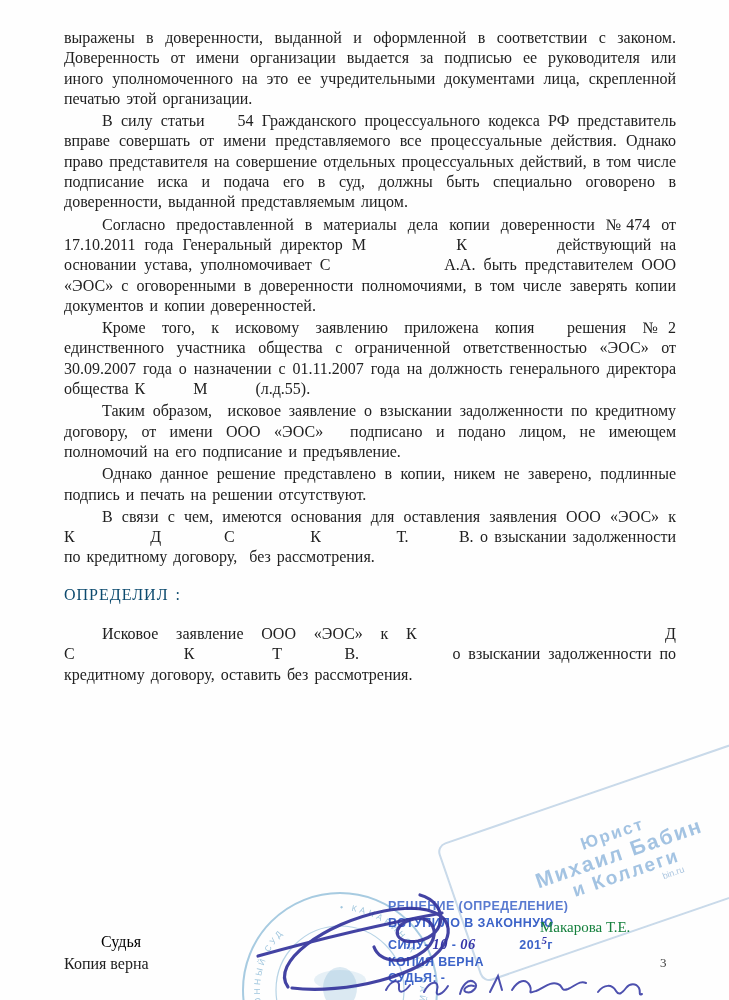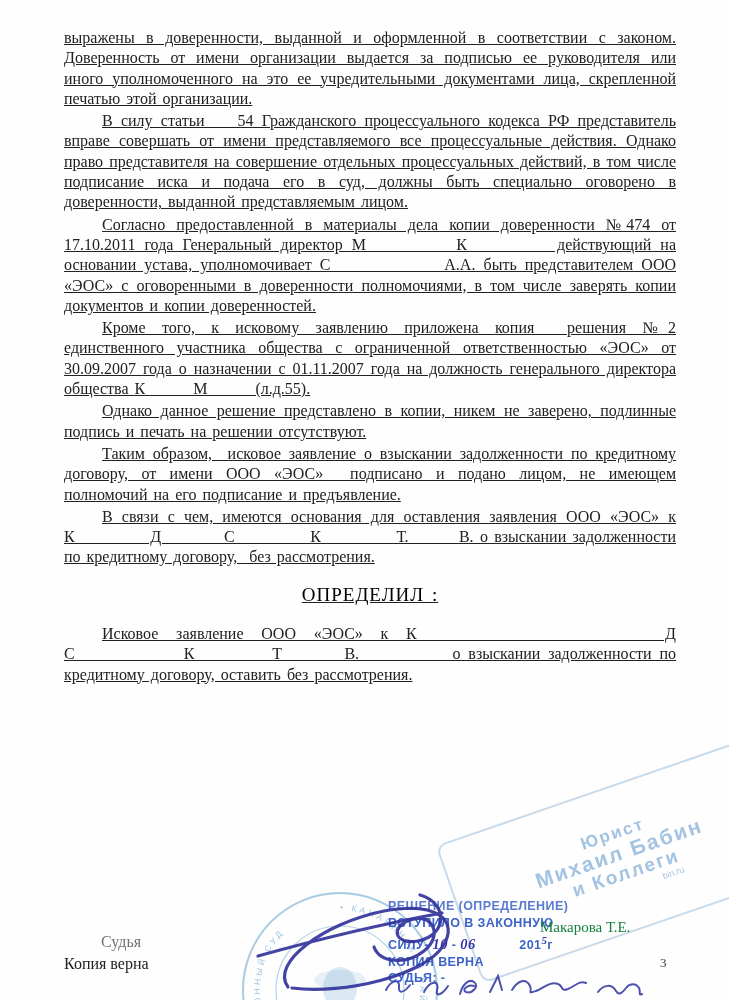--- a/index.html
+++ b/index.html
@@ -5,31 +5,31 @@
   html,body{margin:0;padding:0;}
   body{
     width:729px;height:1000px;position:relative;overflow:hidden;
     background:#fefefe;
     font-family:"Liberation Serif", serif;
   }
   
   .doc{
     position:absolute;left:64px;top:28px;width:612px;z-index:2;
     color:#212121;font-size:16px;line-height:20.3px;
-    text-align:justify;word-spacing:2px;text-decoration:underline;
+    text-align:justify;word-spacing:2px;
   }
   .doc p{margin:0 0 2px 0;text-indent:38px;}
   .doc p.cont{text-indent:0;}
   .heading{
-    text-align:center;text-indent:0 !important;
+    text-indent:0 !important;
     margin:17px 0 19px 0 !important;
-    font-size:19px;letter-spacing:1px;color:#000000;
+    font-size:16px;letter-spacing:1px;color:#0c4a6e;
   }
   
-  .sig-judge{position:absolute;left:101px;top:933px;font-size:16px;color:#737373;z-index:2;}
+  .sig-judge{position:absolute;left:101px;top:933px;font-size:16px;color:#000000;z-index:2;}
   .sig-copy{position:absolute;left:64px;top:955px;font-size:16px;color:#212121;z-index:2;}
   .judge-name{position:absolute;left:540px;top:919px;font-size:15px;color:#15803d;z-index:6;}
   .page-num{position:absolute;left:660px;top:955px;font-size:13px;color:#3a3a3a;z-index:2;}
   
   .watermark{
     position:absolute;left:450px;top:786px;width:338px;height:142px;
     transform:rotate(-19deg);border:2.5px solid rgba(148,181,214,.5);border-radius:10px;
     z-index:1;display:flex;flex-direction:column;align-items:center;justify-content:center;
     font-family:"Liberation Sans", sans-serif;font-weight:bold;color:rgba(158,192,224,.95);
   }
@@ -62,22 +62,22 @@
   <div class="wm-3">и Коллеги</div>
   <div class="wm-url">bin.ru</div>
 </div>
 
 <div class="doc">
   <div id="body-paras">
       <p class="cont">выражены в доверенности, выданной и оформленной в соответствии с законом. Доверенность от имени организации выдается за подписью ее руководителя или иного уполномоченного на это ее учредительными документами лица, скрепленной печатью этой организации.</p>
       <p>В силу статьи&nbsp;&nbsp;&nbsp;&nbsp;54 Гражданского процессуального кодекса РФ представитель вправе совершать от имени представляемого все процессуальные действия. Однако право представителя на совершение отдельных процессуальных действий, в том числе подписание иска и подача его в суд, должны быть специально оговорено в доверенности, выданной представляемым лицом.</p>
       <p>Согласно предоставленной в материалы дела копии доверенности №474 от 17.10.2011 года Генеральный директор М&nbsp;&nbsp;&nbsp;&nbsp;&nbsp;&nbsp;&nbsp;&nbsp;&nbsp;&nbsp;К&nbsp;&nbsp;&nbsp;&nbsp;&nbsp;&nbsp;&nbsp;&nbsp;&nbsp;&nbsp;действующий на основании устава, уполномочивает С&nbsp;&nbsp;&nbsp;&nbsp;&nbsp;&nbsp;&nbsp;&nbsp;&nbsp;&nbsp;&nbsp;&nbsp;&nbsp;&nbsp;А.А. быть представителем ООО «ЭОС» с оговоренными в доверенности полномочиями, в том числе заверять копии документов и копии доверенностей.</p>
       <p>Кроме того, к исковому заявлению приложена копия&nbsp; решения №2 единственного участника общества с ограниченной ответственностью «ЭОС» от 30.09.2007 года о назначении с 01.11.2007 года на должность генерального директора общества К&nbsp;&nbsp;&nbsp;&nbsp;&nbsp;&nbsp;&nbsp;&nbsp;М&nbsp;&nbsp;&nbsp;&nbsp;&nbsp;&nbsp;&nbsp;&nbsp;(л.д.55).</p>
+      <p>Таким образом,&nbsp; исковое заявление о взыскании задолженности по кредитному договору, от имени ООО «ЭОС»&nbsp; подписано и подано лицом, не имеющем полномочий на его подписание и предъявление.</p>
       <p>Однако данное решение представлено в копии, никем не заверено, подлинные подпись и печать на решении отсутствуют.</p>
-      <p>Таким образом,&nbsp; исковое заявление о взыскании задолженности по кредитному договору, от имени ООО «ЭОС»&nbsp; подписано и подано лицом, не имеющем полномочий на его подписание и предъявление.</p>
       <p>В связи с чем, имеются основания для оставления заявления ООО «ЭОС» к К&nbsp;&nbsp;&nbsp;&nbsp;&nbsp;&nbsp;&nbsp;&nbsp;&nbsp;&nbsp;&nbsp;&nbsp;Д&nbsp;&nbsp;&nbsp;&nbsp;&nbsp;&nbsp;&nbsp;&nbsp;&nbsp;&nbsp;С&nbsp;&nbsp;&nbsp;&nbsp;&nbsp;&nbsp;&nbsp;&nbsp;&nbsp;&nbsp;&nbsp;&nbsp;К&nbsp;&nbsp;&nbsp;&nbsp;&nbsp;&nbsp;&nbsp;&nbsp;&nbsp;&nbsp;&nbsp;&nbsp;Т.&nbsp;&nbsp;&nbsp;&nbsp;&nbsp;&nbsp;&nbsp;&nbsp;В. о взыскании задолженности по кредитному договору,&nbsp; без рассмотрения.</p>
     </div>
   <p class="heading">ОПРЕДЕЛИЛ :</p>
   <div id="resolution-paras">
       <p>Исковое заявление ООО «ЭОС» к К&nbsp;&nbsp;&nbsp;&nbsp;&nbsp;&nbsp;&nbsp;&nbsp;&nbsp;&nbsp;&nbsp;&nbsp;&nbsp;&nbsp;Д С&nbsp;&nbsp;&nbsp;&nbsp;&nbsp;&nbsp;&nbsp;&nbsp;&nbsp;&nbsp;&nbsp;&nbsp;&nbsp;&nbsp;К&nbsp;&nbsp;&nbsp;&nbsp;&nbsp;&nbsp;&nbsp;&nbsp;&nbsp;&nbsp;Т&nbsp;&nbsp;&nbsp;&nbsp;&nbsp;&nbsp;&nbsp;&nbsp;В.&nbsp;&nbsp;&nbsp;&nbsp;&nbsp;&nbsp;&nbsp;&nbsp;&nbsp;&nbsp;&nbsp;&nbsp;о взыскании задолженности по кредитному договору, оставить без рассмотрения.</p>
     </div>
 </div>
 
 <div class="sig-judge">Судья</div>
 <div class="sig-copy">Копия верна</div>

